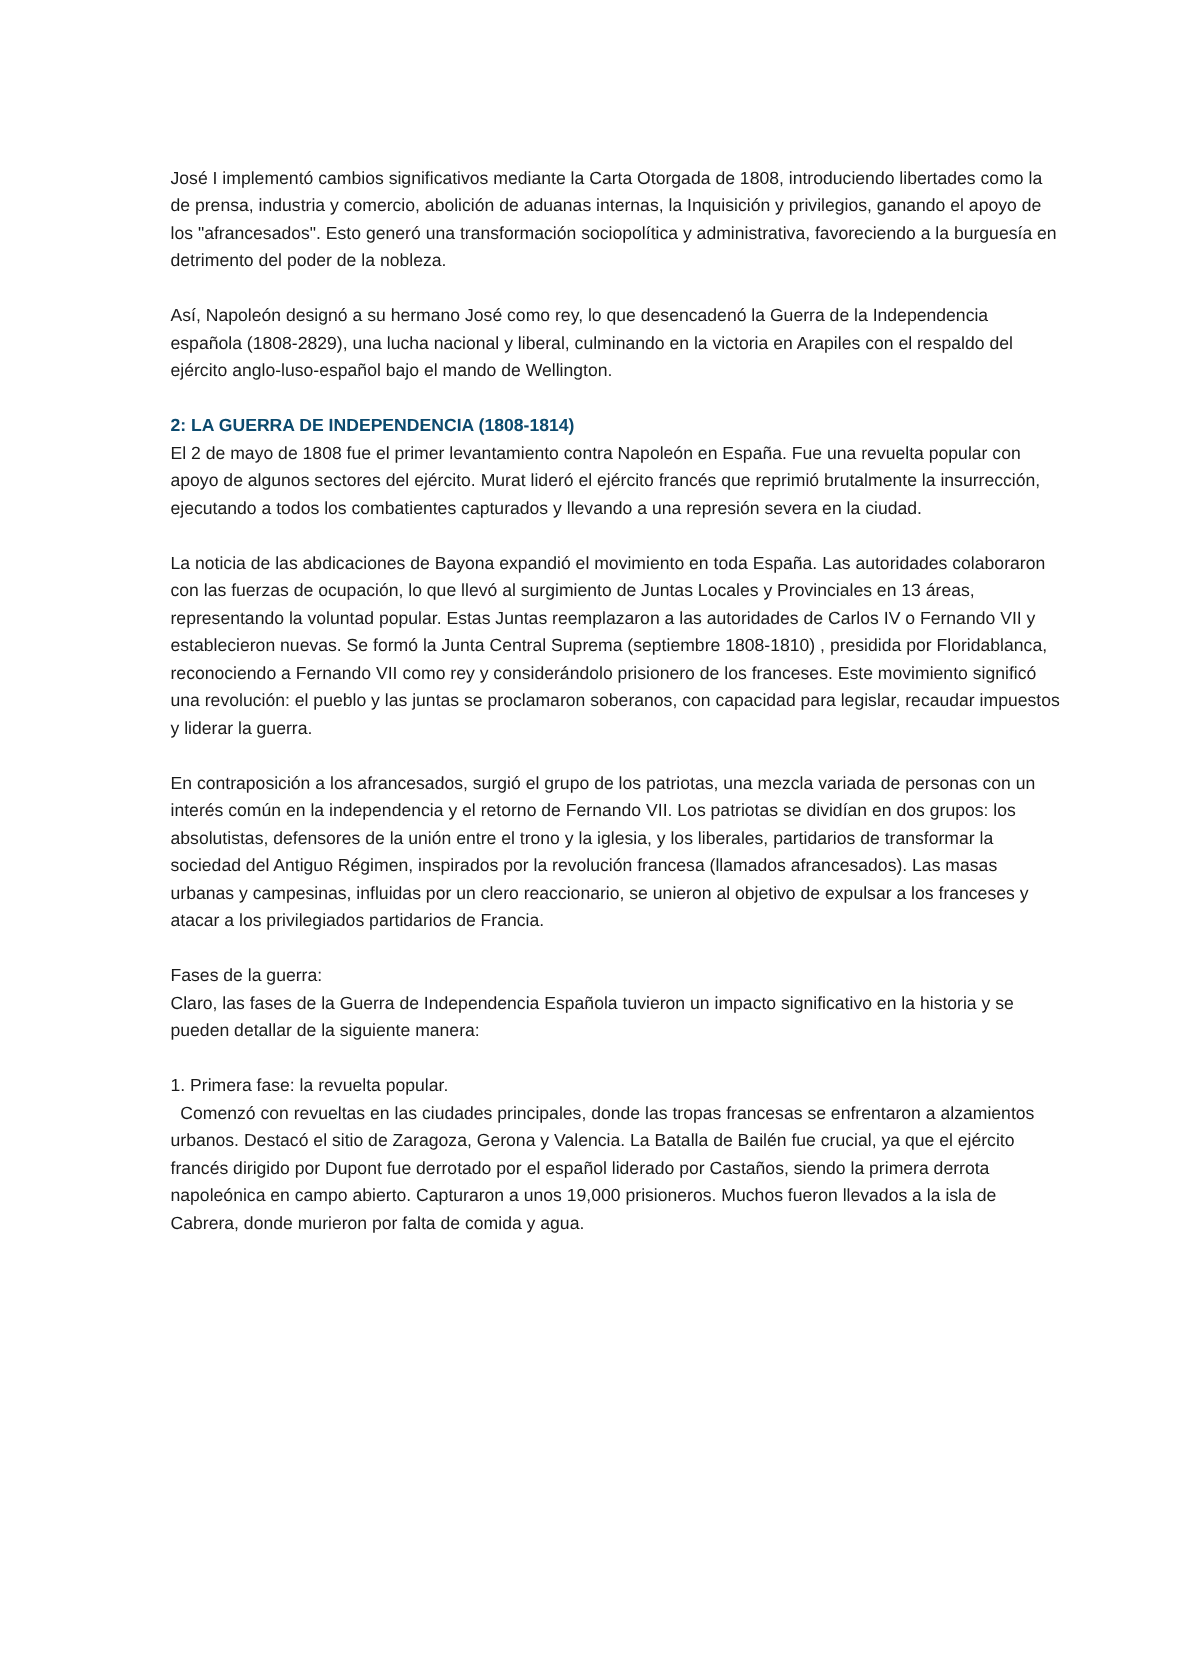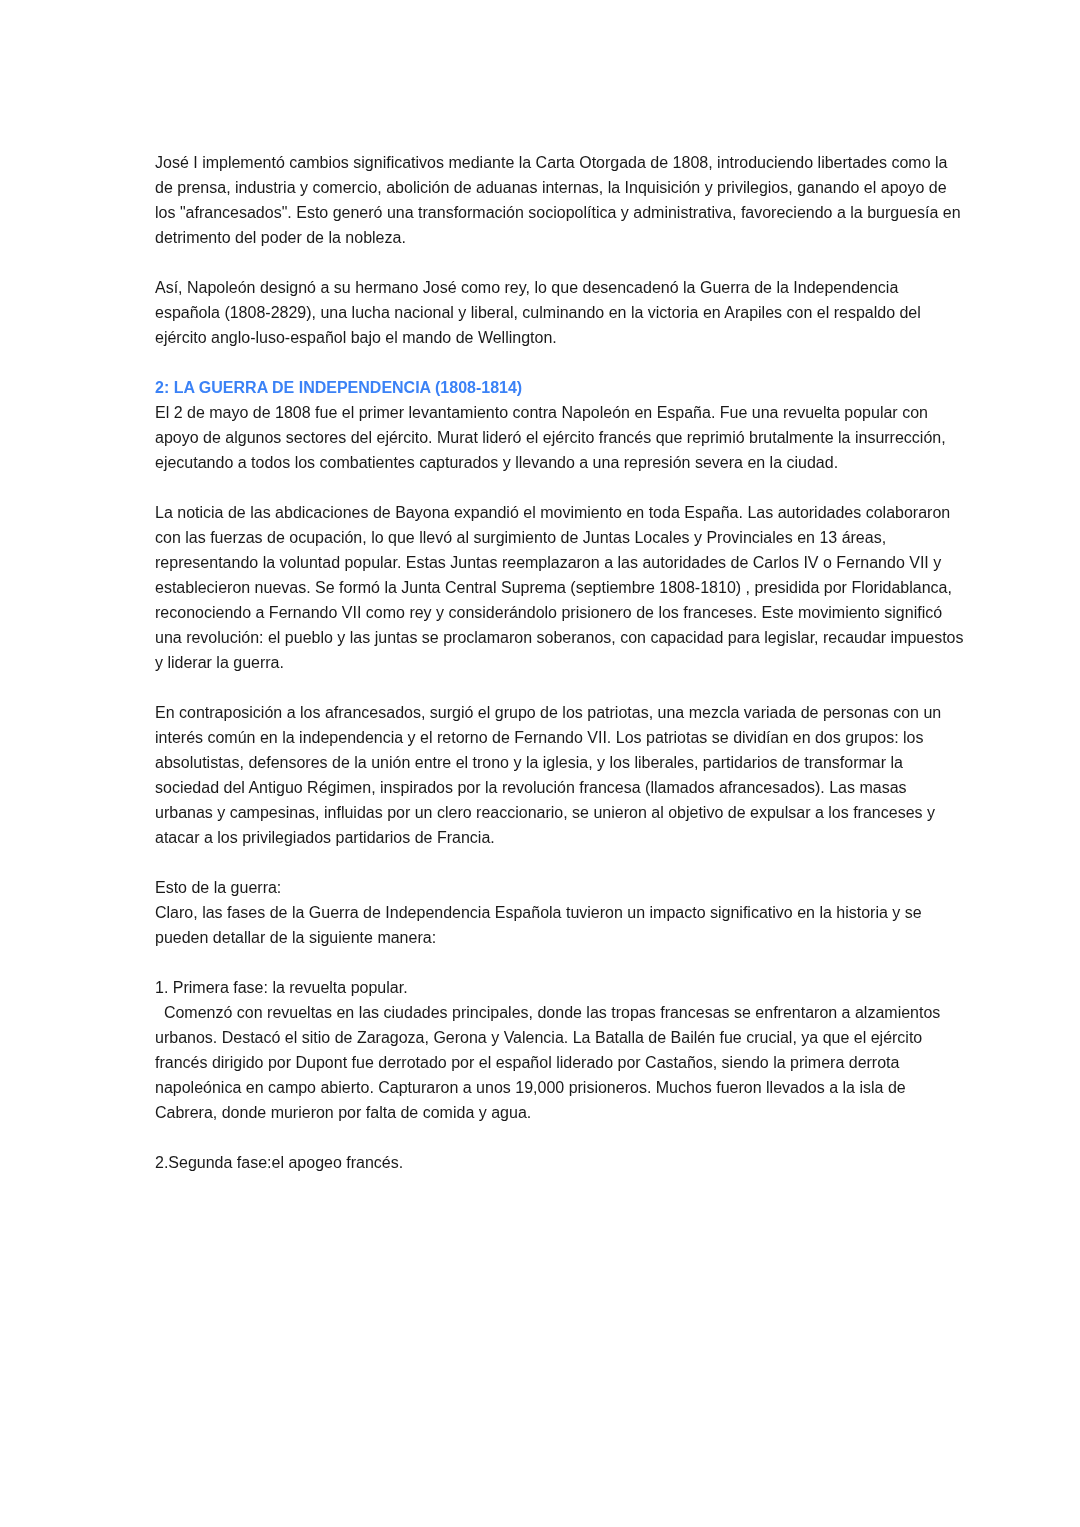--- a/index.html
+++ b/index.html
@@ -23,21 +23,21 @@
     font-size: 16px;
     line-height: 25px;
     color: #1a1a1a;
     white-space: pre-wrap;
     margin-bottom: 25px;
     font-weight: 400;
   }
   .heading {
     font-size: 16px;
     line-height: 25px;
-    color: #3b82f6;
+    color: #0c4a6e;
     font-weight: 700;
     white-space: pre-wrap;
     margin-bottom: 0;
   }
 </style>
 </head>
 <body>
 
 <div class="doc-page">
   <div>
@@ -48,22 +48,21 @@
 
     <h2 class="heading">2: LA GUERRA DE INDEPENDENCIA (1808-1814)</h2>
 
     <p class="para">El 2 de mayo de 1808 fue el primer levantamiento contra Napoleón en España. Fue una revuelta popular con apoyo de algunos sectores del ejército. Murat lideró el ejército francés que reprimió brutalmente la insurrección, ejecutando a todos los combatientes capturados y llevando a una represión severa en la ciudad.</p>
 
     <p class="para">La noticia de las abdicaciones de Bayona expandió el movimiento en toda España. Las autoridades colaboraron con las fuerzas de ocupación, lo que llevó al surgimiento de Juntas Locales y Provinciales en 13 áreas, representando la voluntad popular. Estas Juntas reemplazaron a las autoridades de Carlos IV o Fernando VII y establecieron nuevas. Se formó la Junta Central Suprema (septiembre 1808-1810) , presidida por Floridablanca, reconociendo a Fernando VII como rey y considerándolo prisionero de los franceses. Este movimiento significó una revolución: el pueblo y las juntas se proclamaron soberanos, con capacidad para legislar, recaudar impuestos y liderar la guerra.</p>
 
 
     <p class="para">En contraposición a los afrancesados, surgió el grupo de los patriotas, una mezcla variada de personas con un interés común en la independencia y el retorno de Fernando VII. Los patriotas se dividían en dos grupos: los absolutistas, defensores de la unión entre el trono y la iglesia, y los liberales, partidarios de transformar la sociedad del Antiguo Régimen, inspirados por la revolución francesa (llamados afrancesados). Las masas urbanas y campesinas, influidas por un clero reaccionario, se unieron al objetivo de expulsar a los franceses y atacar a los privilegiados partidarios de Francia.</p>
 
-    <p class="para">Esto de la guerra:
+    <p class="para">Fases de la guerra:
 Claro, las fases de la Guerra de Independencia Española tuvieron un impacto significativo en la historia y se pueden detallar de la siguiente manera:</p>
 
     <p class="para">1. Primera fase: la revuelta popular.
   Comenzó con revueltas en las ciudades principales, donde las tropas francesas se enfrentaron a alzamientos urbanos. Destacó el sitio de Zaragoza, Gerona y Valencia. La Batalla de Bailén fue crucial, ya que el ejército francés dirigido por Dupont fue derrotado por el español liderado por Castaños, siendo la primera derrota napoleónica en campo abierto. Capturaron a unos 19,000 prisioneros. Muchos fueron llevados a la isla de Cabrera, donde murieron por falta de comida y agua.</p>
 
-    <p class="para">2.Segunda fase:el apogeo francés.</p>
 
   </div>
 </div>
 
 </body></html>

